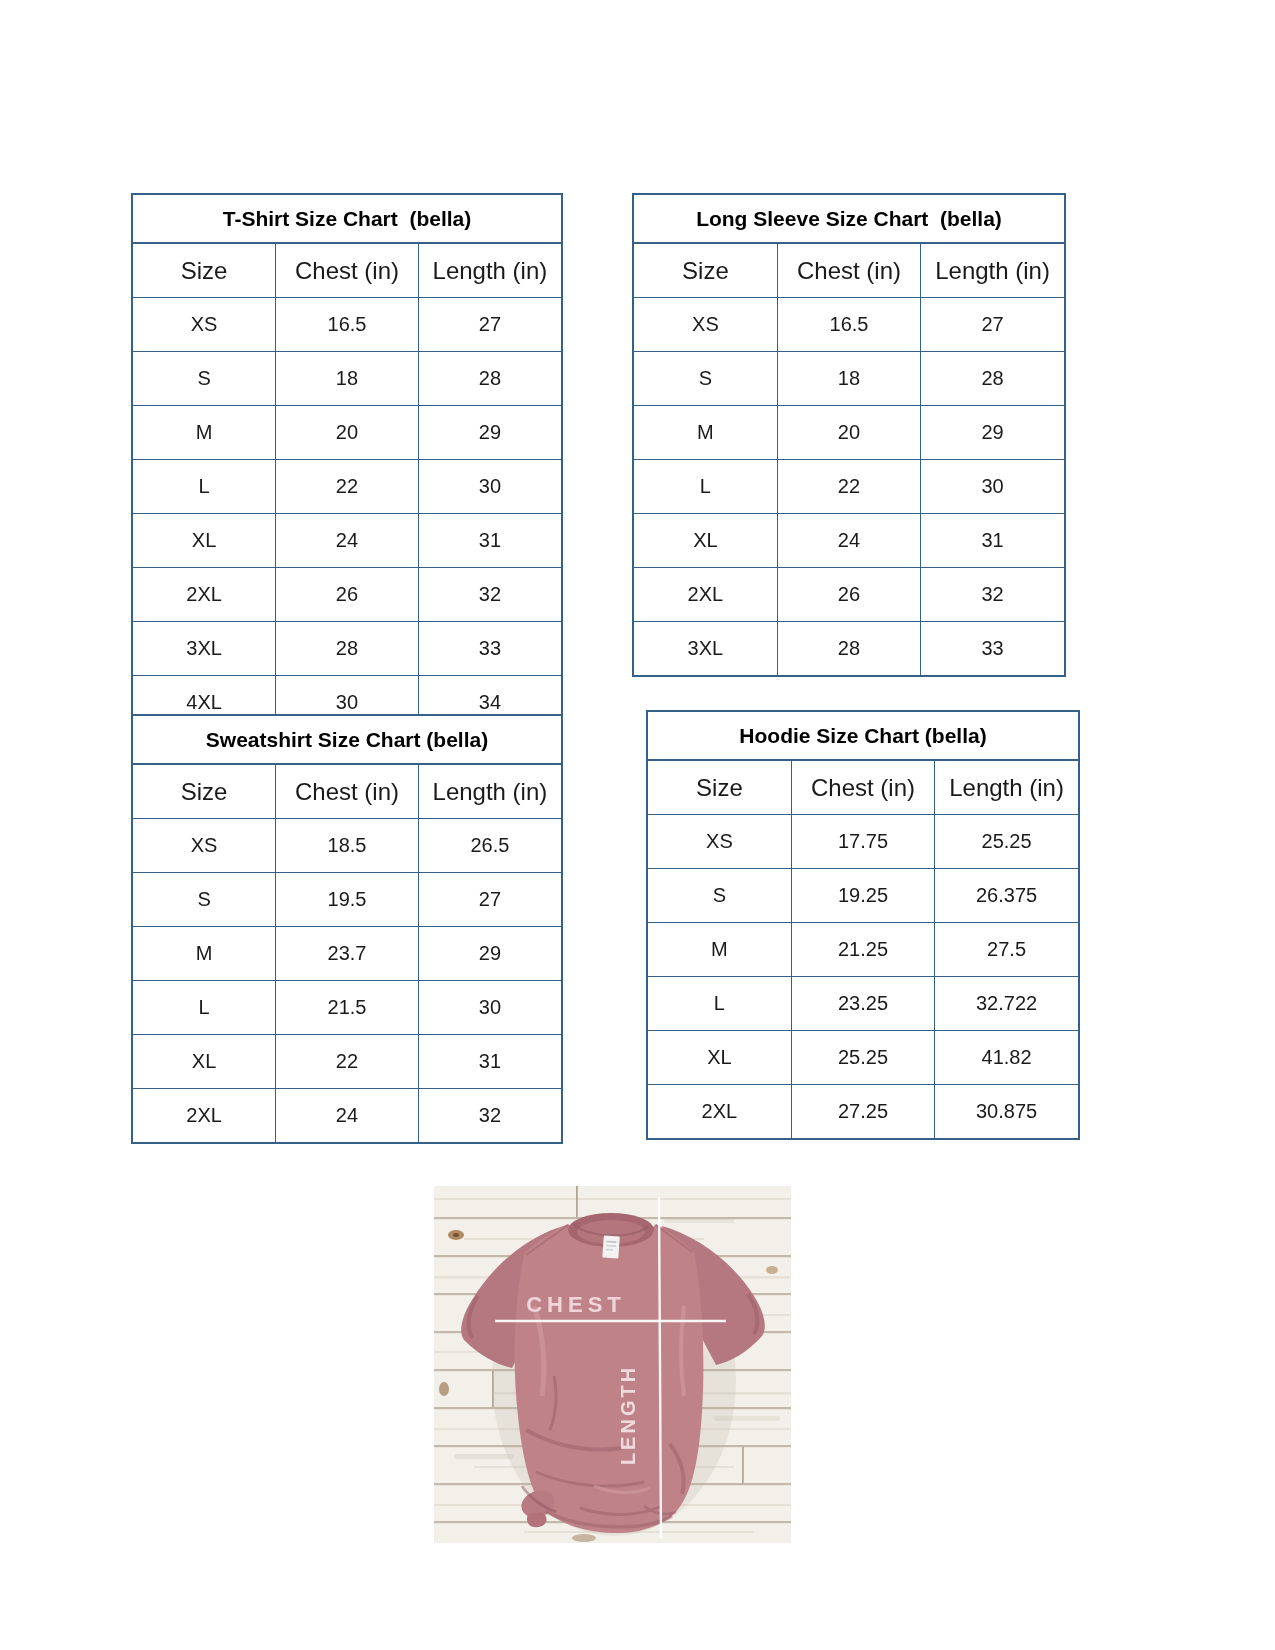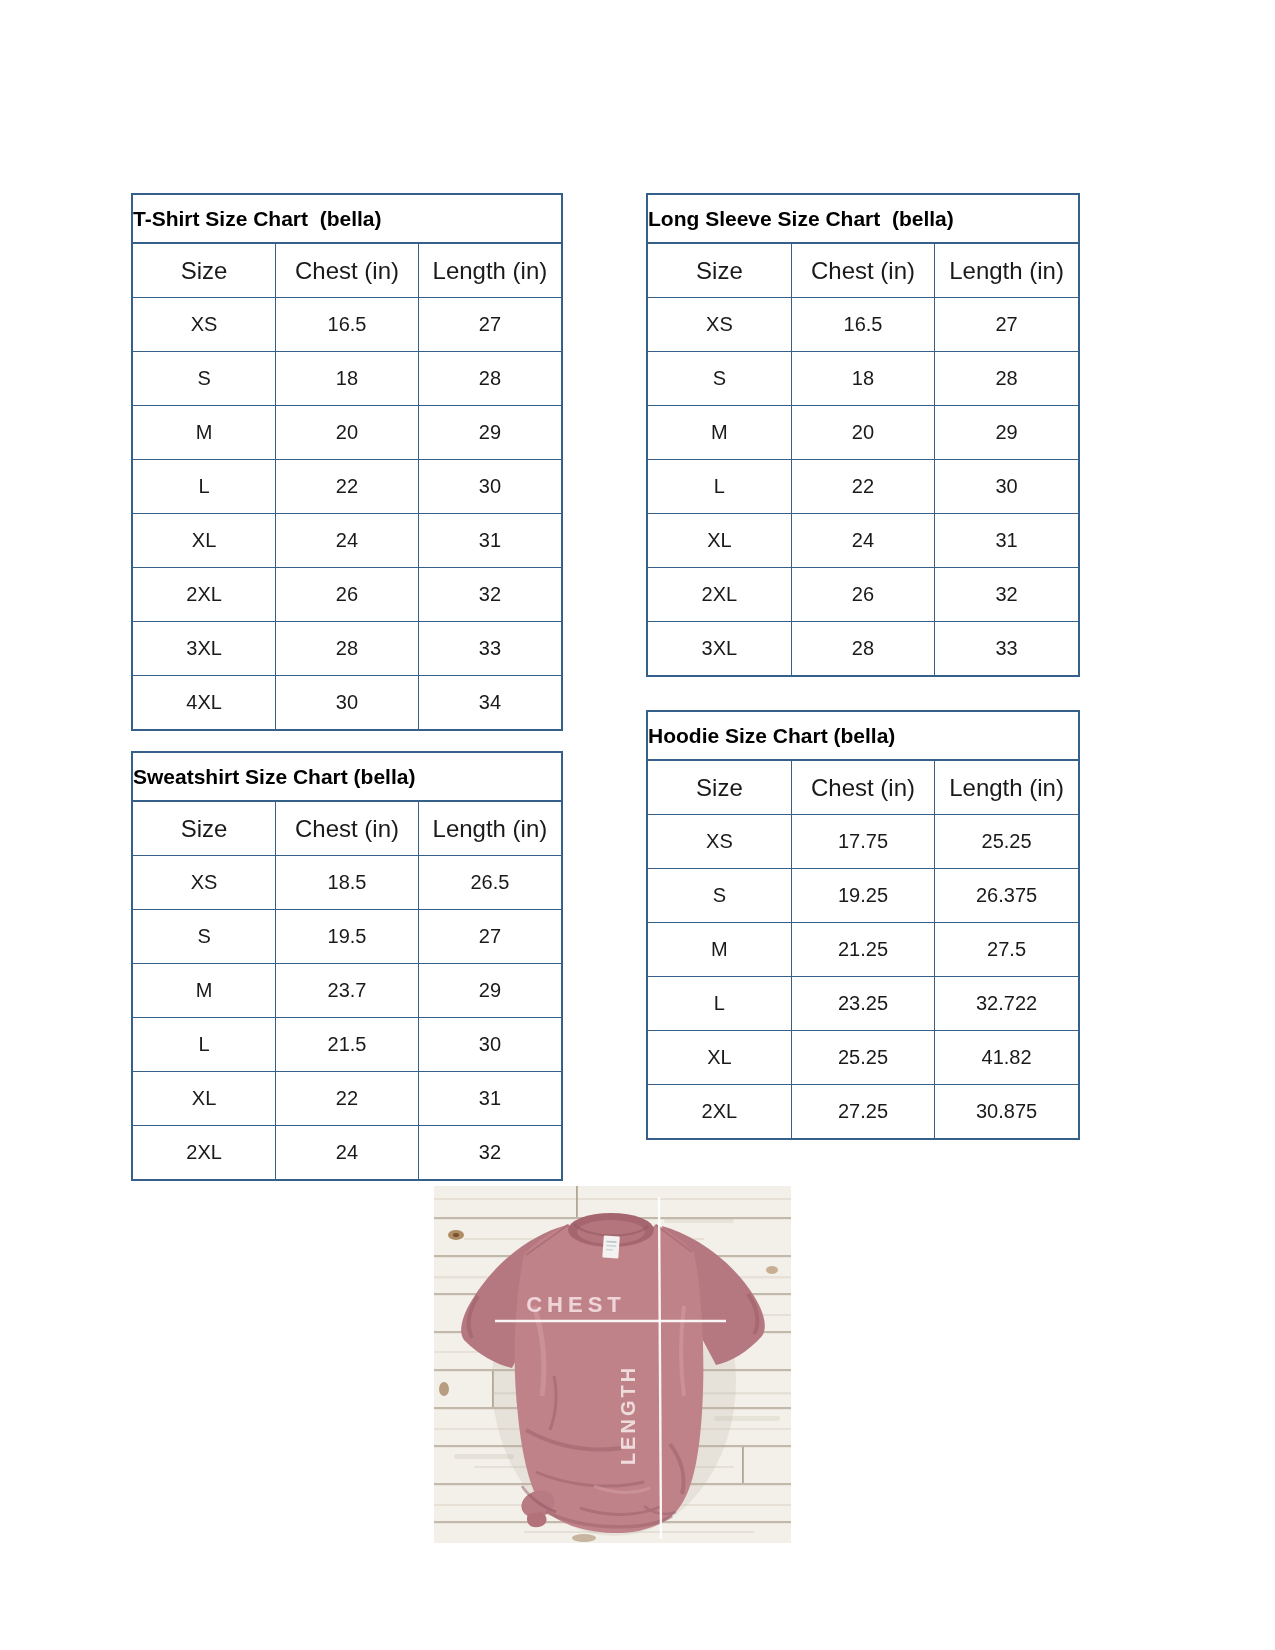--- a/index.html
+++ b/index.html
@@ -11,20 +11,21 @@
     overflow:hidden;
   }
   .size-table{
     position:absolute;
     border:2px solid var(--border-color,#35608a);
     background:#ffffff;
     box-sizing:border-box;
   }
   .tbl-title{
     height:47px;line-height:47px;
+    text-align:center;
     font-weight:bold;
     font-size:21px;
     color:#000000;
     border-bottom:2px solid var(--border-color,#35608a);
     white-space:pre-wrap;
   }
   table.grid{
     border-collapse:collapse;
     width:100%;
     table-layout:fixed;
@@ -108,21 +109,21 @@
           </tr>
           <tr>
             <td>4XL</td>
             <td>30</td>
             <td>34</td>
           </tr>
         </tbody>
       </table>
     </div>
 
-  <div class="size-table" style="left:646px;top:193px;width:434px;">
+  <div class="size-table" style="left:632px;top:193px;width:434px;">
       <div class="tbl-title">Long Sleeve Size Chart  (bella)</div>
       <table class="grid">
         <thead>
           <tr>
             <th>Size</th>
             <th>Chest (in)</th>
             <th>Length (in)</th>
           </tr>
         </thead>
         <tbody>
@@ -158,21 +159,21 @@
           </tr>
           <tr>
             <td>3XL</td>
             <td>28</td>
             <td>33</td>
           </tr>
         </tbody>
       </table>
     </div>
 
-  <div class="size-table" style="left:131px;top:751px;width:432px;">
+  <div class="size-table" style="left:131px;top:714px;width:432px;">
       <div class="tbl-title">Sweatshirt Size Chart (bella)</div>
       <table class="grid">
         <thead>
           <tr>
             <th>Size</th>
             <th>Chest (in)</th>
             <th>Length (in)</th>
           </tr>
         </thead>
         <tbody>

